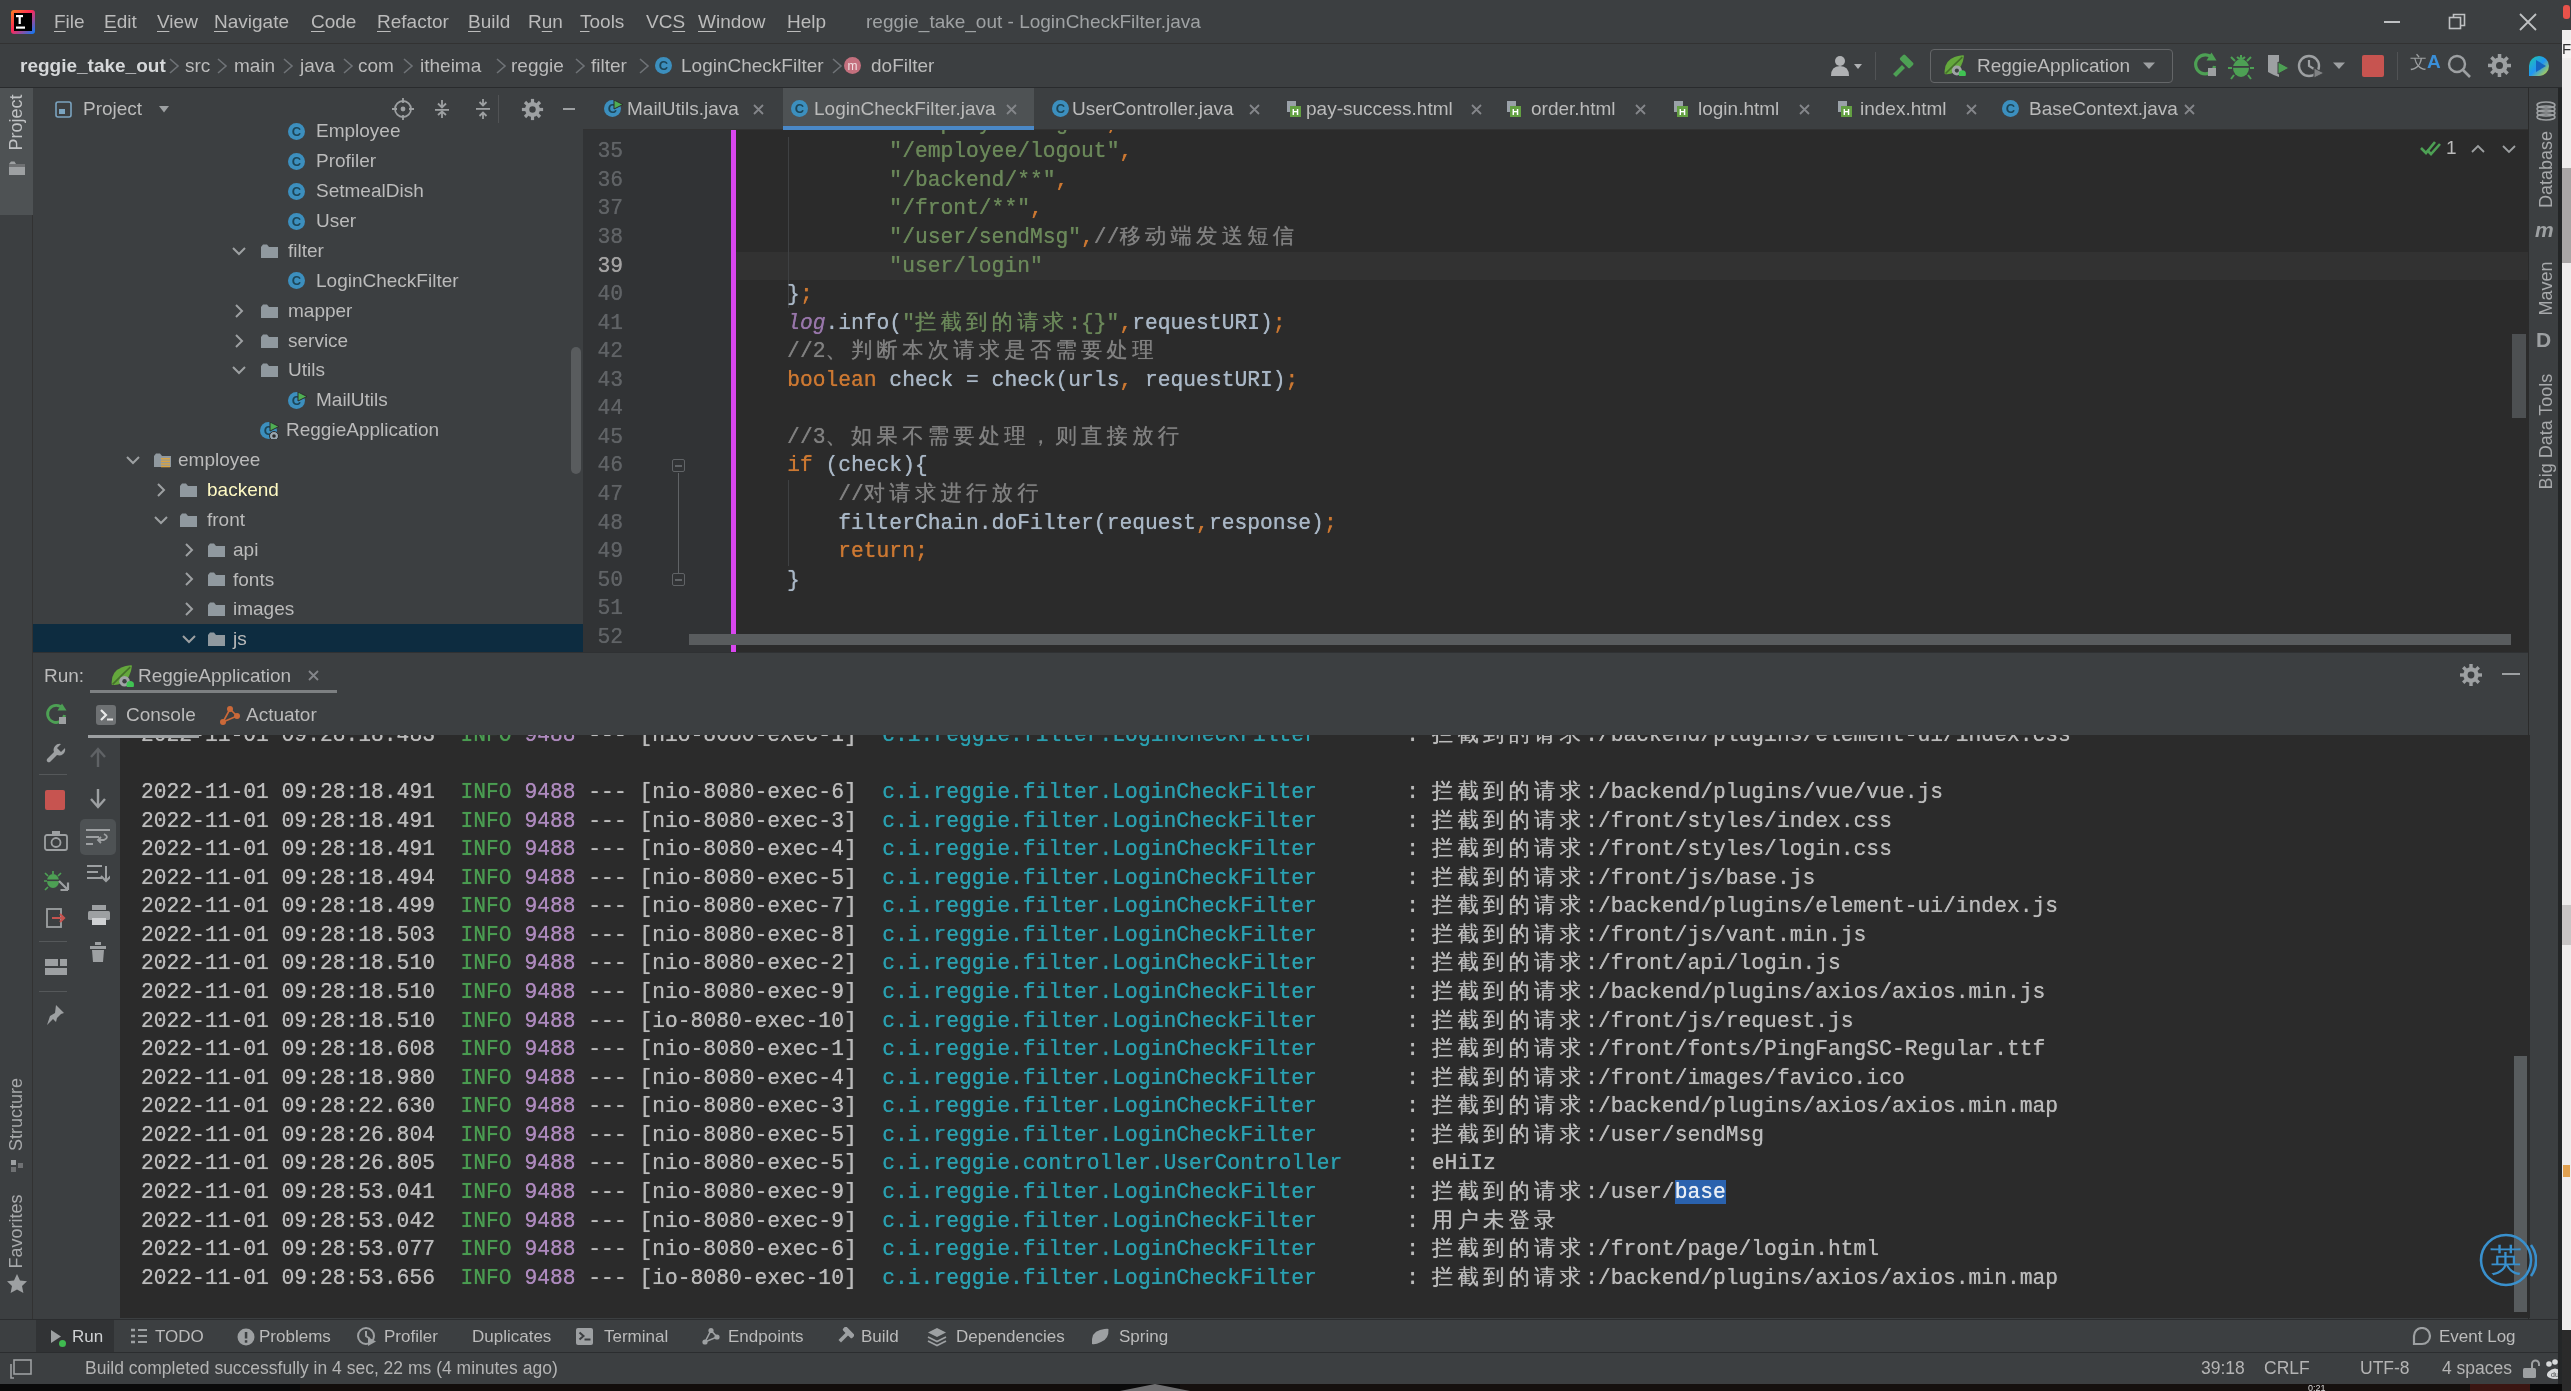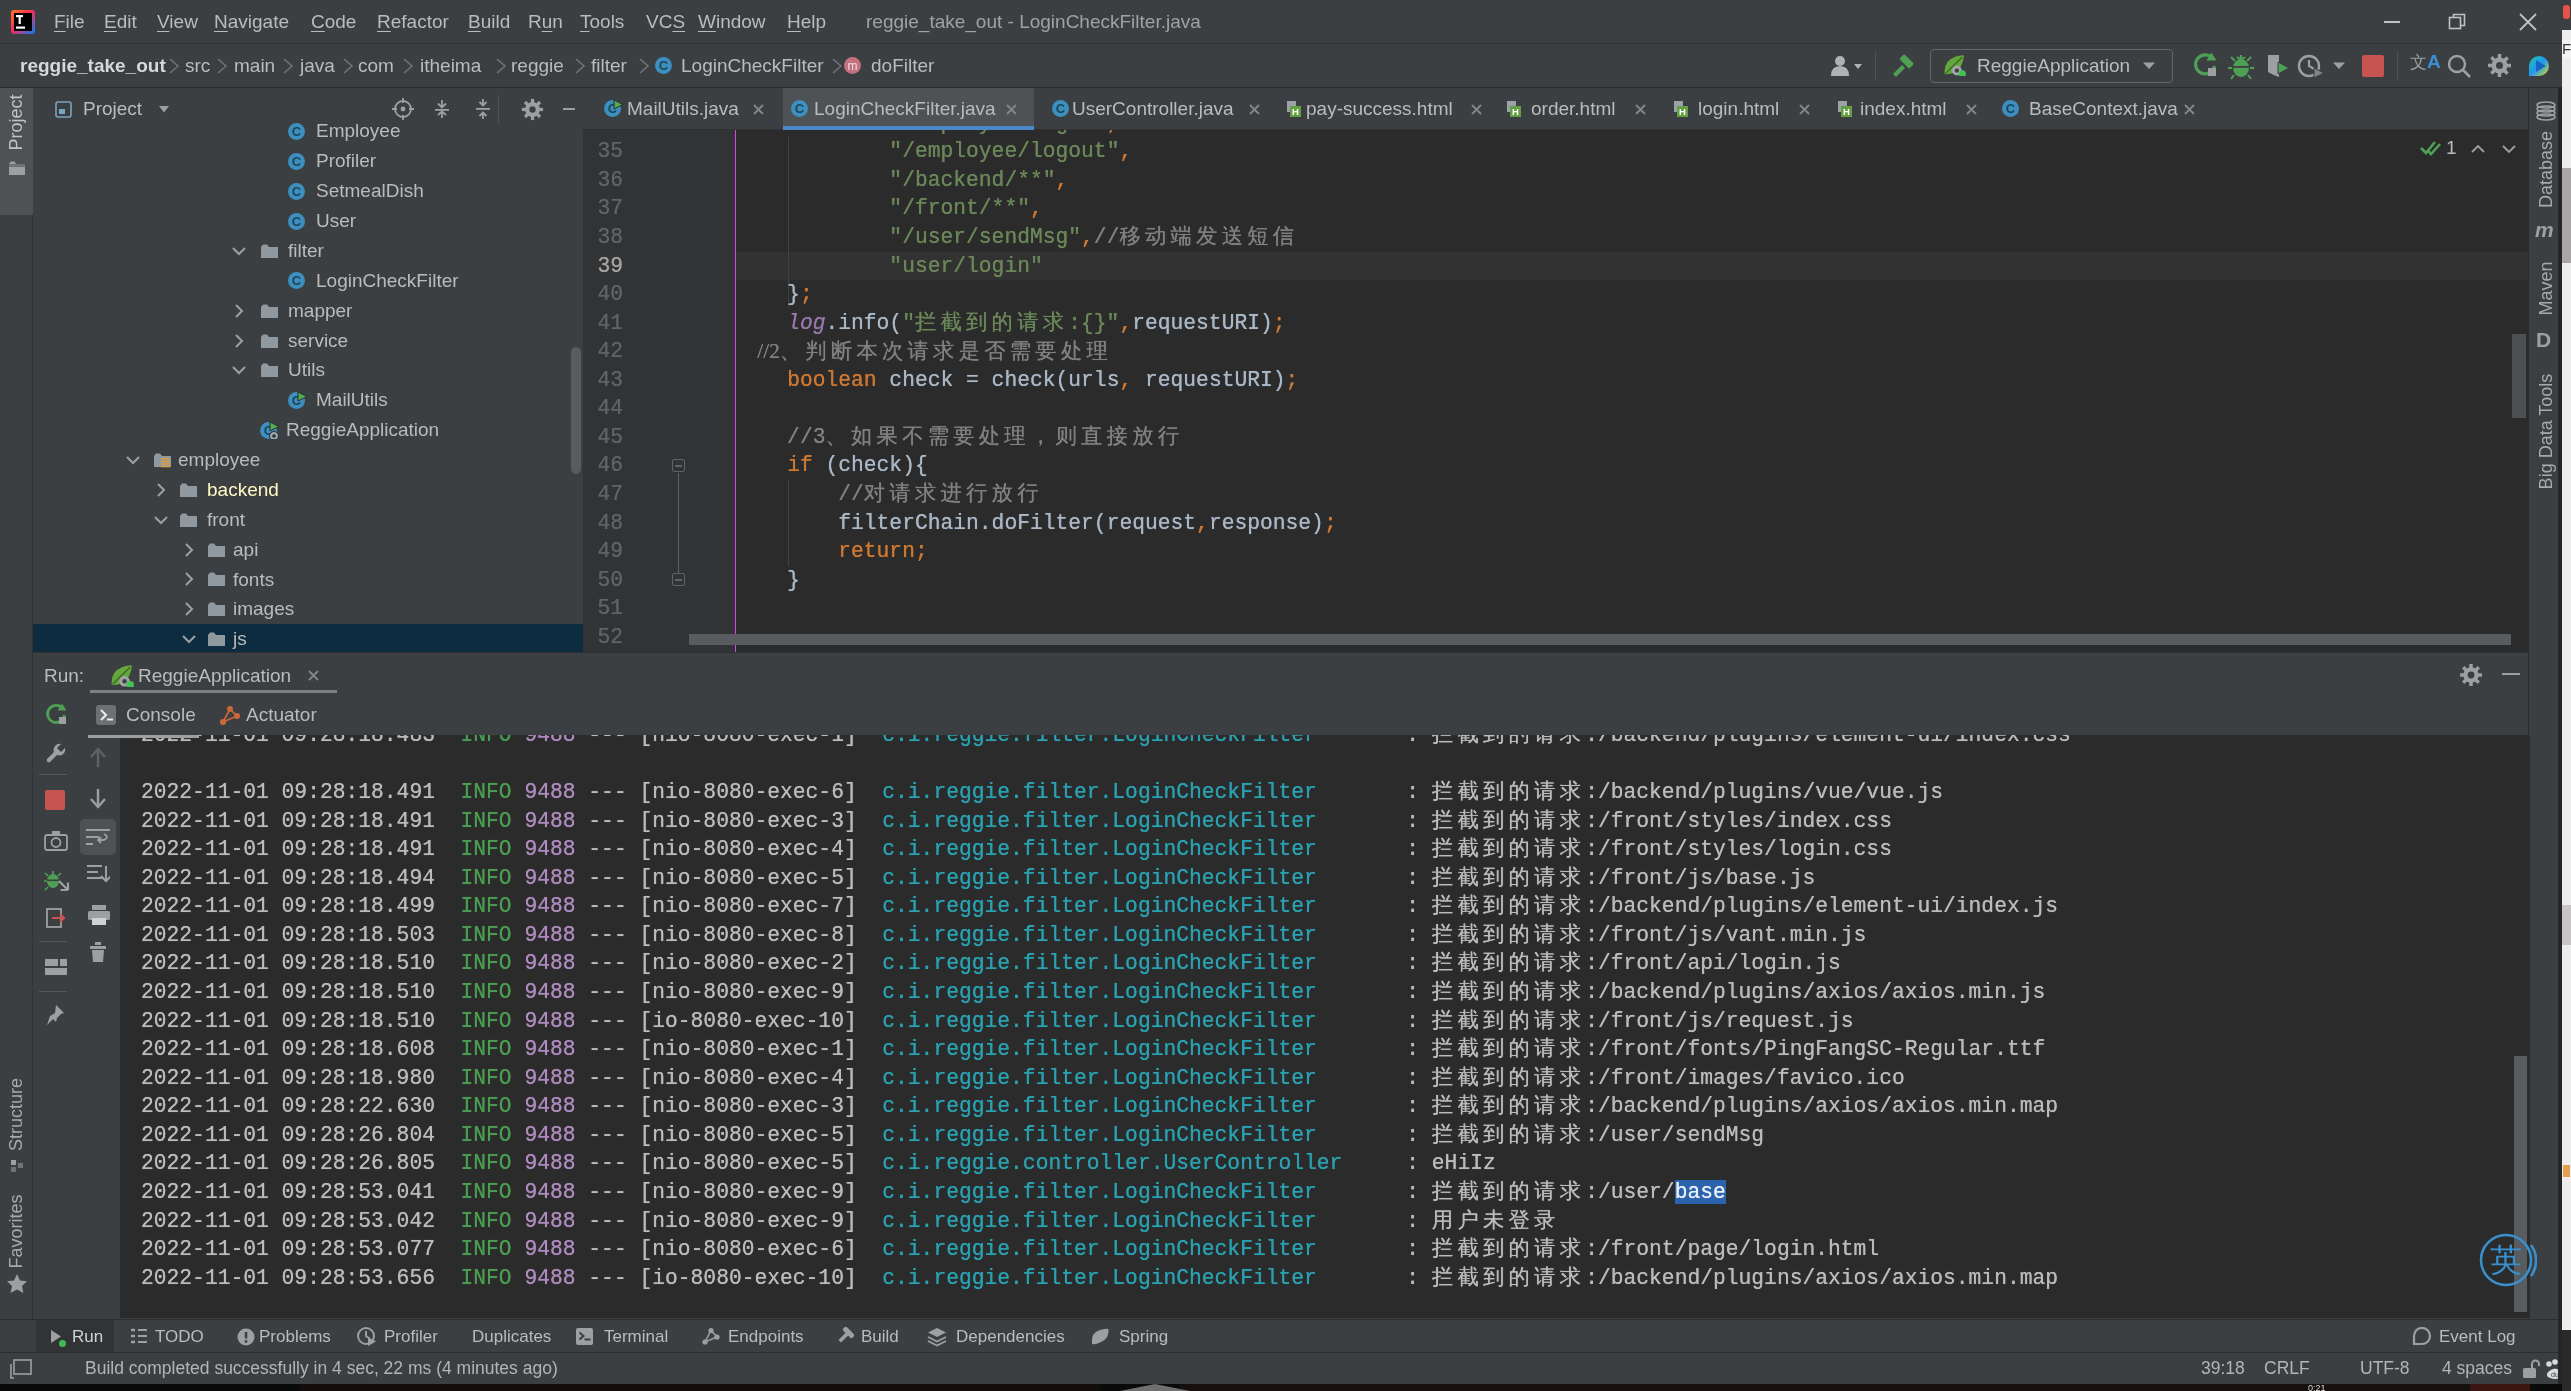--- a/index.html
+++ b/index.html
@@ -8,21 +8,21 @@
 svg{display:block;}
 #titlebar{left:0;top:0;width:2562px;height:44px;background:#3c3f41;border-bottom:1px solid #323232;}
 #navbar{left:0;top:44px;width:2562px;height:44px;background:#3c3f41;border-bottom:1px solid #292b2d;}
 .menu{position:absolute;top:0;height:44px;line-height:44px;font-size:19px;color:#bbbbbb;}
 .mn{text-decoration:underline;text-underline-offset:3px;}
 #stripeL{left:0;top:88px;width:33px;height:1264px;background:#3c3f41;border-right:1px solid #323232;}
 .vtext{position:absolute;transform:rotate(-90deg);transform-origin:center;font-size:18px;color:#a7a9ab;white-space:nowrap;}
 #project{left:33px;top:88px;width:550px;height:564px;background:#3c3f41;}
 .trow{position:absolute;left:0;width:550px;height:30px;font-size:19px;color:#bbbbbb;}
 #tabbar{left:583px;top:88px;width:1945px;height:42px;background:#3c3f41;border-bottom:1px solid #323232;}
-#gutter{left:583px;top:130px;width:153px;height:522px;background:#313335;border-right:1px solid #d946ef;}
+#gutter{left:583px;top:130px;width:153px;height:522px;background:#313335;border-right:5px solid #d946ef;}
 #code{left:736px;top:130px;width:1792px;height:522px;background:#2b2b2b;overflow:hidden;}
 .ln{position:absolute;left:0;width:40px;text-align:right;font-family:"Liberation Mono",monospace;font-size:21.3px;color:#606366;height:28.565px;line-height:28.565px;text-shadow:0 0 0.7px currentColor;}
 .cl{position:absolute;white-space:pre;font-family:"Liberation Mono",monospace;font-size:21.3px;line-height:28.565px;height:28.565px;color:#a9b7c6;text-shadow:0 0 0.7px currentColor;}
 .kw{color:#cc7832;}.st{color:#6a8759;}.cm{color:#808080;}.fd{color:#9876aa;font-style:italic;}.sc{color:#cc7832;}
 #stripeR{left:2528px;top:88px;width:34px;height:1231px;background:#3c3f41;border-left:1px solid #2b2b2b;}
 #runpanel{left:33px;top:652px;width:2495px;height:667px;background:#3c3f41;border-top:1px solid #2f3133;}
 #console{position:absolute;left:87px;top:81.5px;width:2410px;height:583px;background:#2b2b2b;overflow:hidden;}
 .crow{position:absolute;left:21px;white-space:pre;font-family:"Liberation Mono",monospace;font-size:21.3px;line-height:28.565px;height:28.565px;color:#bbbbbb;text-shadow:0 0 0.7px currentColor;}
 .g{color:#4a9c51;}.m{color:#ae8abe;}.t{color:#2aa0b0;}
 #bottombar{left:0;top:1319px;width:2562px;height:33px;background:#3c3f41;border-top:1px solid #2b2d2f;}
@@ -494,21 +494,21 @@
     <div class="abs" style="left:52px;top:7px;width:1px;height:171px;background:#3f4143;"></div>
     <div class="abs" style="left:52px;top:350px;width:1px;height:86px;background:#3f4143;"></div>
     <div class="cl" style="top:-21.3px;"><span class="st">            "/employee/login"</span><span class="sc">,</span></div>
     <div class="cl" style="top:7.2px;"><span class="st">            "/employee/logout"</span><span class="sc">,</span></div>
     <div class="cl" style="top:35.8px;"><span class="st">            "/backend/**"</span><span class="sc">,</span></div>
     <div class="cl" style="top:64.3px;"><span class="st">            "/front/**"</span><span class="sc">,</span></div>
     <div class="cl" style="top:92.9px;"><span class="st">            "/user/sendMsg"</span><span class="sc">,</span><span class="cm">//</span><span class="cm"><span class="cj">移动端发送短信</span></span></div>
     <div class="cl" style="top:121.5px;"><span class="st">            "user/login"</span></div>
     <div class="cl" style="top:150.0px;"><span class="">    }</span><span class="sc">;</span></div>
     <div class="cl" style="top:178.6px;"><span class="">    </span><span class="fd">log</span><span class="">.info(</span><span class="st">"</span><span class="st"><span class="cj">拦截到的请求</span></span><span class="st">:{}"</span><span class="sc">,</span><span class="">requestURI)</span><span class="sc">;</span></div>
-    <div class="cl" style="top:207.2px;font-family:Liberation Serif, serif;"><span class="cm">    //2</span><span class="cm"><span class="cj">、判断本次请求是否需要处理</span></span></div>
+    <div class="cl" style="top:207.2px;"><span class="cm">    //2</span><span class="cm"><span class="cj">、判断本次请求是否需要处理</span></span></div>
     <div class="cl" style="top:235.7px;"><span class="">    </span><span class="kw">boolean</span><span class=""> check = check(urls</span><span class="sc">,</span><span class=""> requestURI)</span><span class="sc">;</span></div>
     <div class="cl" style="top:292.9px;"><span class="cm">    //3</span><span class="cm"><span class="cj">、如果不需要处理，则直接放行</span></span></div>
     <div class="cl" style="top:321.4px;"><span class="">    </span><span class="kw">if</span><span class=""> (check){</span></div>
     <div class="cl" style="top:350.0px;"><span class="cm">        //</span><span class="cm"><span class="cj">对请求进行放行</span></span></div>
     <div class="cl" style="top:378.6px;"><span class="">        filterChain.doFilter(request</span><span class="sc">,</span><span class="">response)</span><span class="sc">;</span></div>
     <div class="cl" style="top:407.1px;"><span class="">        </span><span class="kw">return</span><span class="sc">;</span></div>
     <div class="cl" style="top:435.7px;"><span class="">    }</span></div>
   </div>
 <div class="abs" style="left:689px;top:634px;width:1822px;height:11px;background:#595c5e;"></div>
 <svg class="abs" style="left:2420px;top:140px;" width="22" height="18" viewBox="0 0 22 18">

